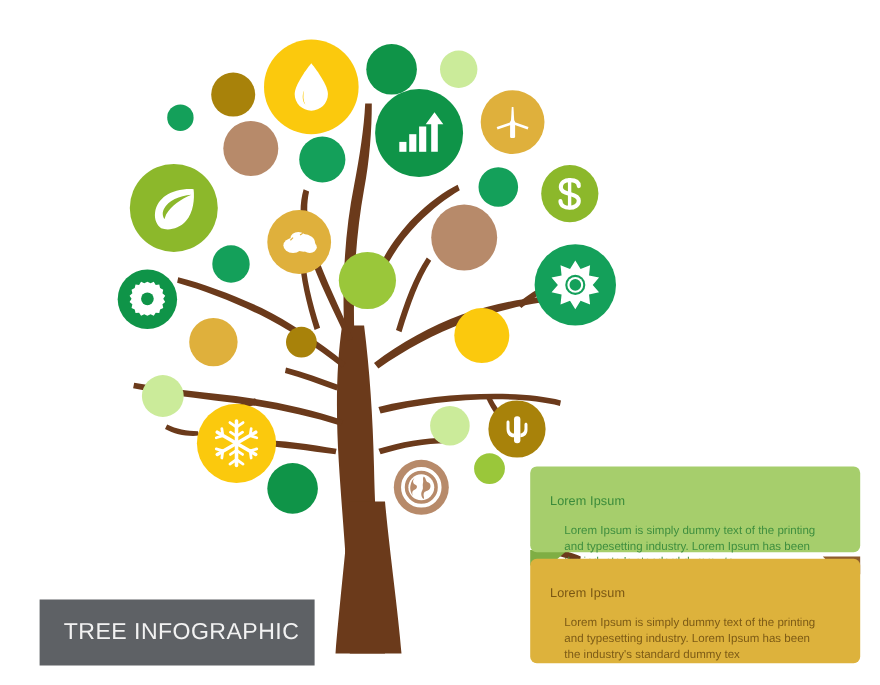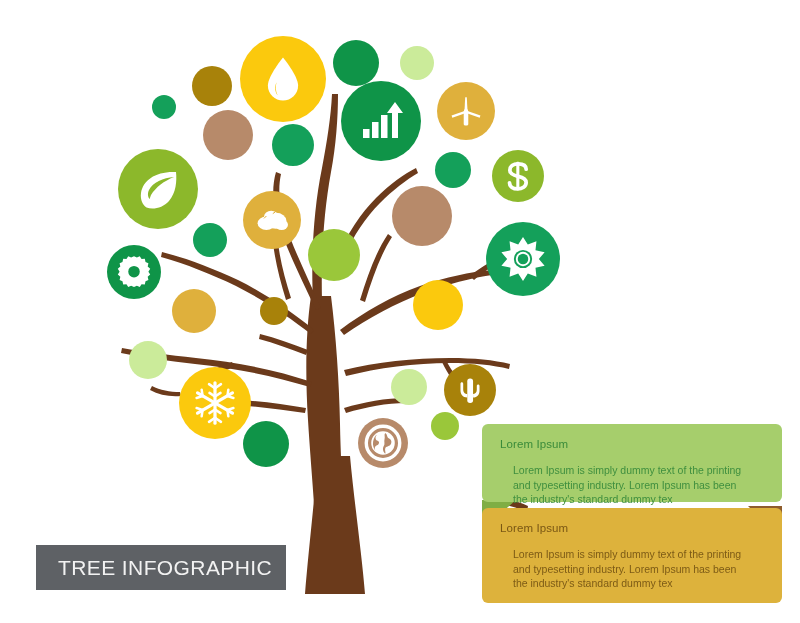--- a/index.html
+++ b/index.html
@@ -21,21 +21,21 @@
     position: absolute;
     left: 0;
     top: 0;
     width: 800px;
     height: 623px;
   }
   .card {
     position: absolute;
     box-sizing: border-box;
     border-radius: 6px;
-    padding: 14px 18px 14px 18px;
+    padding: 26px 18px 14px 18px;
   }
   .card-title {
     font-size: 11.5px;
     font-weight: normal;
     margin: 0 0 2px 0;
     letter-spacing: 0.1px;
   }
   .card-body {
     font-size: 10.5px;
     line-height: 14.5px;
@@ -60,21 +60,21 @@
     background: #ddb23c;
     color: #7a5a14;
   }
   #card-gold .card-title { color: #7a5714; }
   #card-gold .card-body  { color: #7d5b16; }
   #title-banner {
     position: absolute;
     left: 36px;
     top: 545px;
     width: 250px;
-    height: 45px;
+    height: 60px;
     background: #5e6165;
     display: flex;
     align-items: center;
     padding-left: 22px;
     box-sizing: border-box;
   }
   #title-banner .title-text {
     color: #f2f2f2;
     font-size: 21px;
     letter-spacing: 0.4px;

